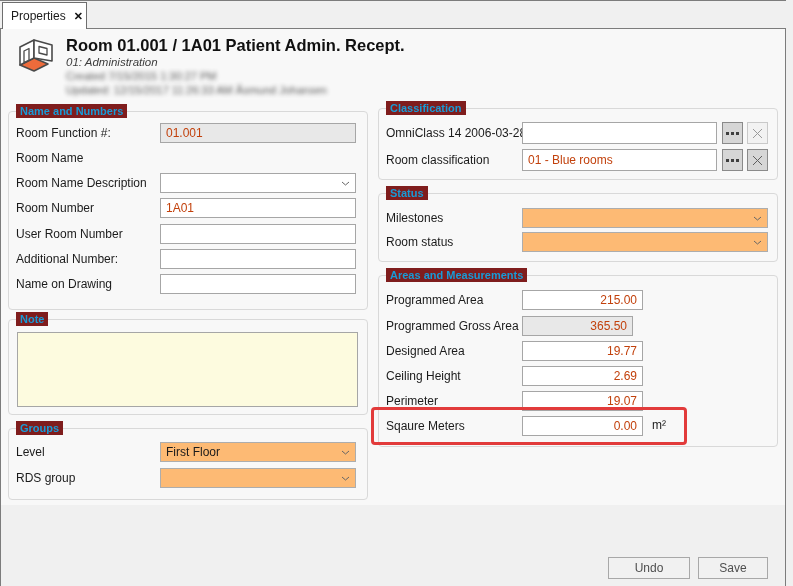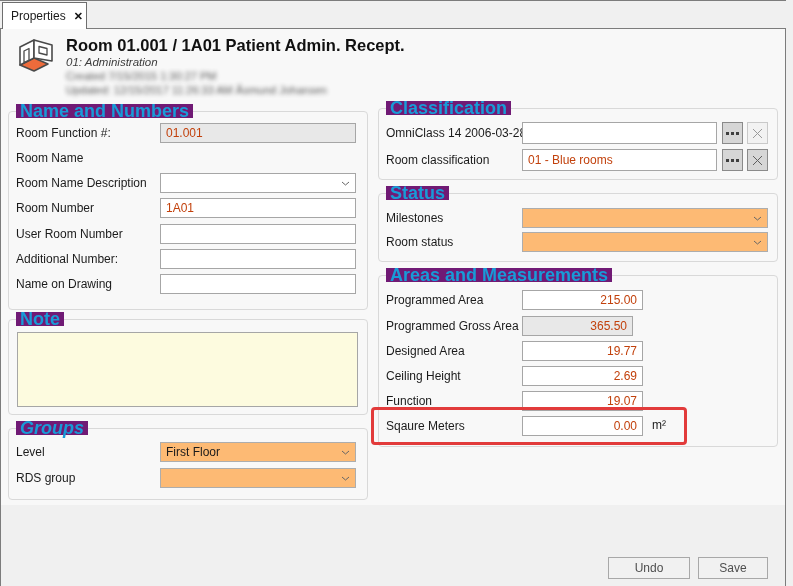--- a/index.html
+++ b/index.html
@@ -30,22 +30,22 @@
   .bottom-bar { position:absolute; left:1px; top:505px; width:784px; height:81px; background:#f0f0f0; }
 
   
   .hdr-title { position:absolute; left:66px; top:36px; font-size:16.5px; font-weight:bold; color:#111; }
   .hdr-sub   { position:absolute; left:66px; top:56px; font-size:11.5px; font-style:italic; color:#3c3c3c; }
   .hdr-blur  { position:absolute; left:66px; font-size:11px; color:#333; filter:blur(2.3px); opacity:.8; white-space:nowrap; }
 
   
   .group { position:absolute; border:1px solid #d9d9d9; border-radius:4px; }
   .gtitle {
-    position:absolute; z-index:2; font-size:18px; font-weight:bold; color:#189bd7;
-    background:#701a75; padding:0 4px; line-height:14px; white-space:nowrap;
+    position:absolute; z-index:2; font-size:11px; font-weight:bold; color:#189bd7;
+    background:#7f1d1d; padding:0 4px; line-height:14px; white-space:nowrap;
   }
 
   .lbl { position:absolute; font-size:12px; color:#1b1b1b; white-space:nowrap; }
 
   .tinput {
     position:absolute; height:20px; border:1px solid #a6a6a6; background:#fff;
     font-family:"Liberation Sans", sans-serif; font-size:12px; padding:0 5px; color:#c2410c;
   }
   .tinput.ro  { background:#e8e8e8; }
   .tinput.num { text-align:right; }
@@ -138,21 +138,21 @@
   <input class="tinput" style="left: 160px; top: 249px; width: 196px;" value="">
 
   <div class="lbl" style="left:16px;top:277px;">Name on Drawing</div>
   <input class="tinput" style="left: 160px; top: 274px; width: 196px;" value="">
 
   <div class="group" style="left:8px;top:319px;width:360px;height:96px;"></div>
   <div class="gtitle" style="left:16px;top:312px;">Note</div>
   <textarea class="note-area" value="" style=""></textarea>
 
   <div class="group" style="left:8px;top:428px;width:360px;height:72px;"></div>
-  <div class="gtitle" style="left:16px;top:421px;font-style:italic;">Groups</div>
+  <div class="gtitle" style="left:16px;top:421px;">Groups</div>
 
   <div class="lbl" style="left:16px;top:445px;">Level</div>
   <div class="combo gray" style="left:160px;top:442px;width:196px;">
     <span>First Floor</span>
     <svg width="9" height="5">
         <path d="M1 1 L4.5 4 L8 1" stroke="#666" fill="none"></path>
       </svg>
   </div>
 
   <div class="lbl" style="left:16px;top:471px;">RDS group</div>
@@ -223,21 +223,21 @@
 
   <div class="lbl" style="left:386px;top:319px;">Programmed Gross Area</div>
   <input class="tinput num ro" style="left: 522px; top: 316px; width: 111px;" readonly="" value="365.50">
 
   <div class="lbl" style="left:386px;top:344px;">Designed Area</div>
   <input class="tinput num" style="left: 522px; top: 341px; width: 121px;" value="19.77">
 
   <div class="lbl" style="left:386px;top:369px;">Ceiling Height</div>
   <input class="tinput num" style="left: 522px; top: 366px; width: 121px;" value="2.69">
 
-  <div class="lbl" style="left:386px;top:394px;">Function</div>
+  <div class="lbl" style="left:386px;top:394px;">Perimeter</div>
   <input class="tinput num" style="left: 522px; top: 391px; width: 121px;" value="19.07">
 
   <div class="lbl" style="left:386px;top:419px;">Sqaure Meters</div>
   <input class="tinput num" style="left: 522px; top: 416px; width: 121px;" value="0.00">
   <div class="lbl" style="left:652px;top:418px;">m²</div>
 
   <div class="red-box"></div>
   <div class="smudge"></div>
   <div class="red-dash"></div>
 

